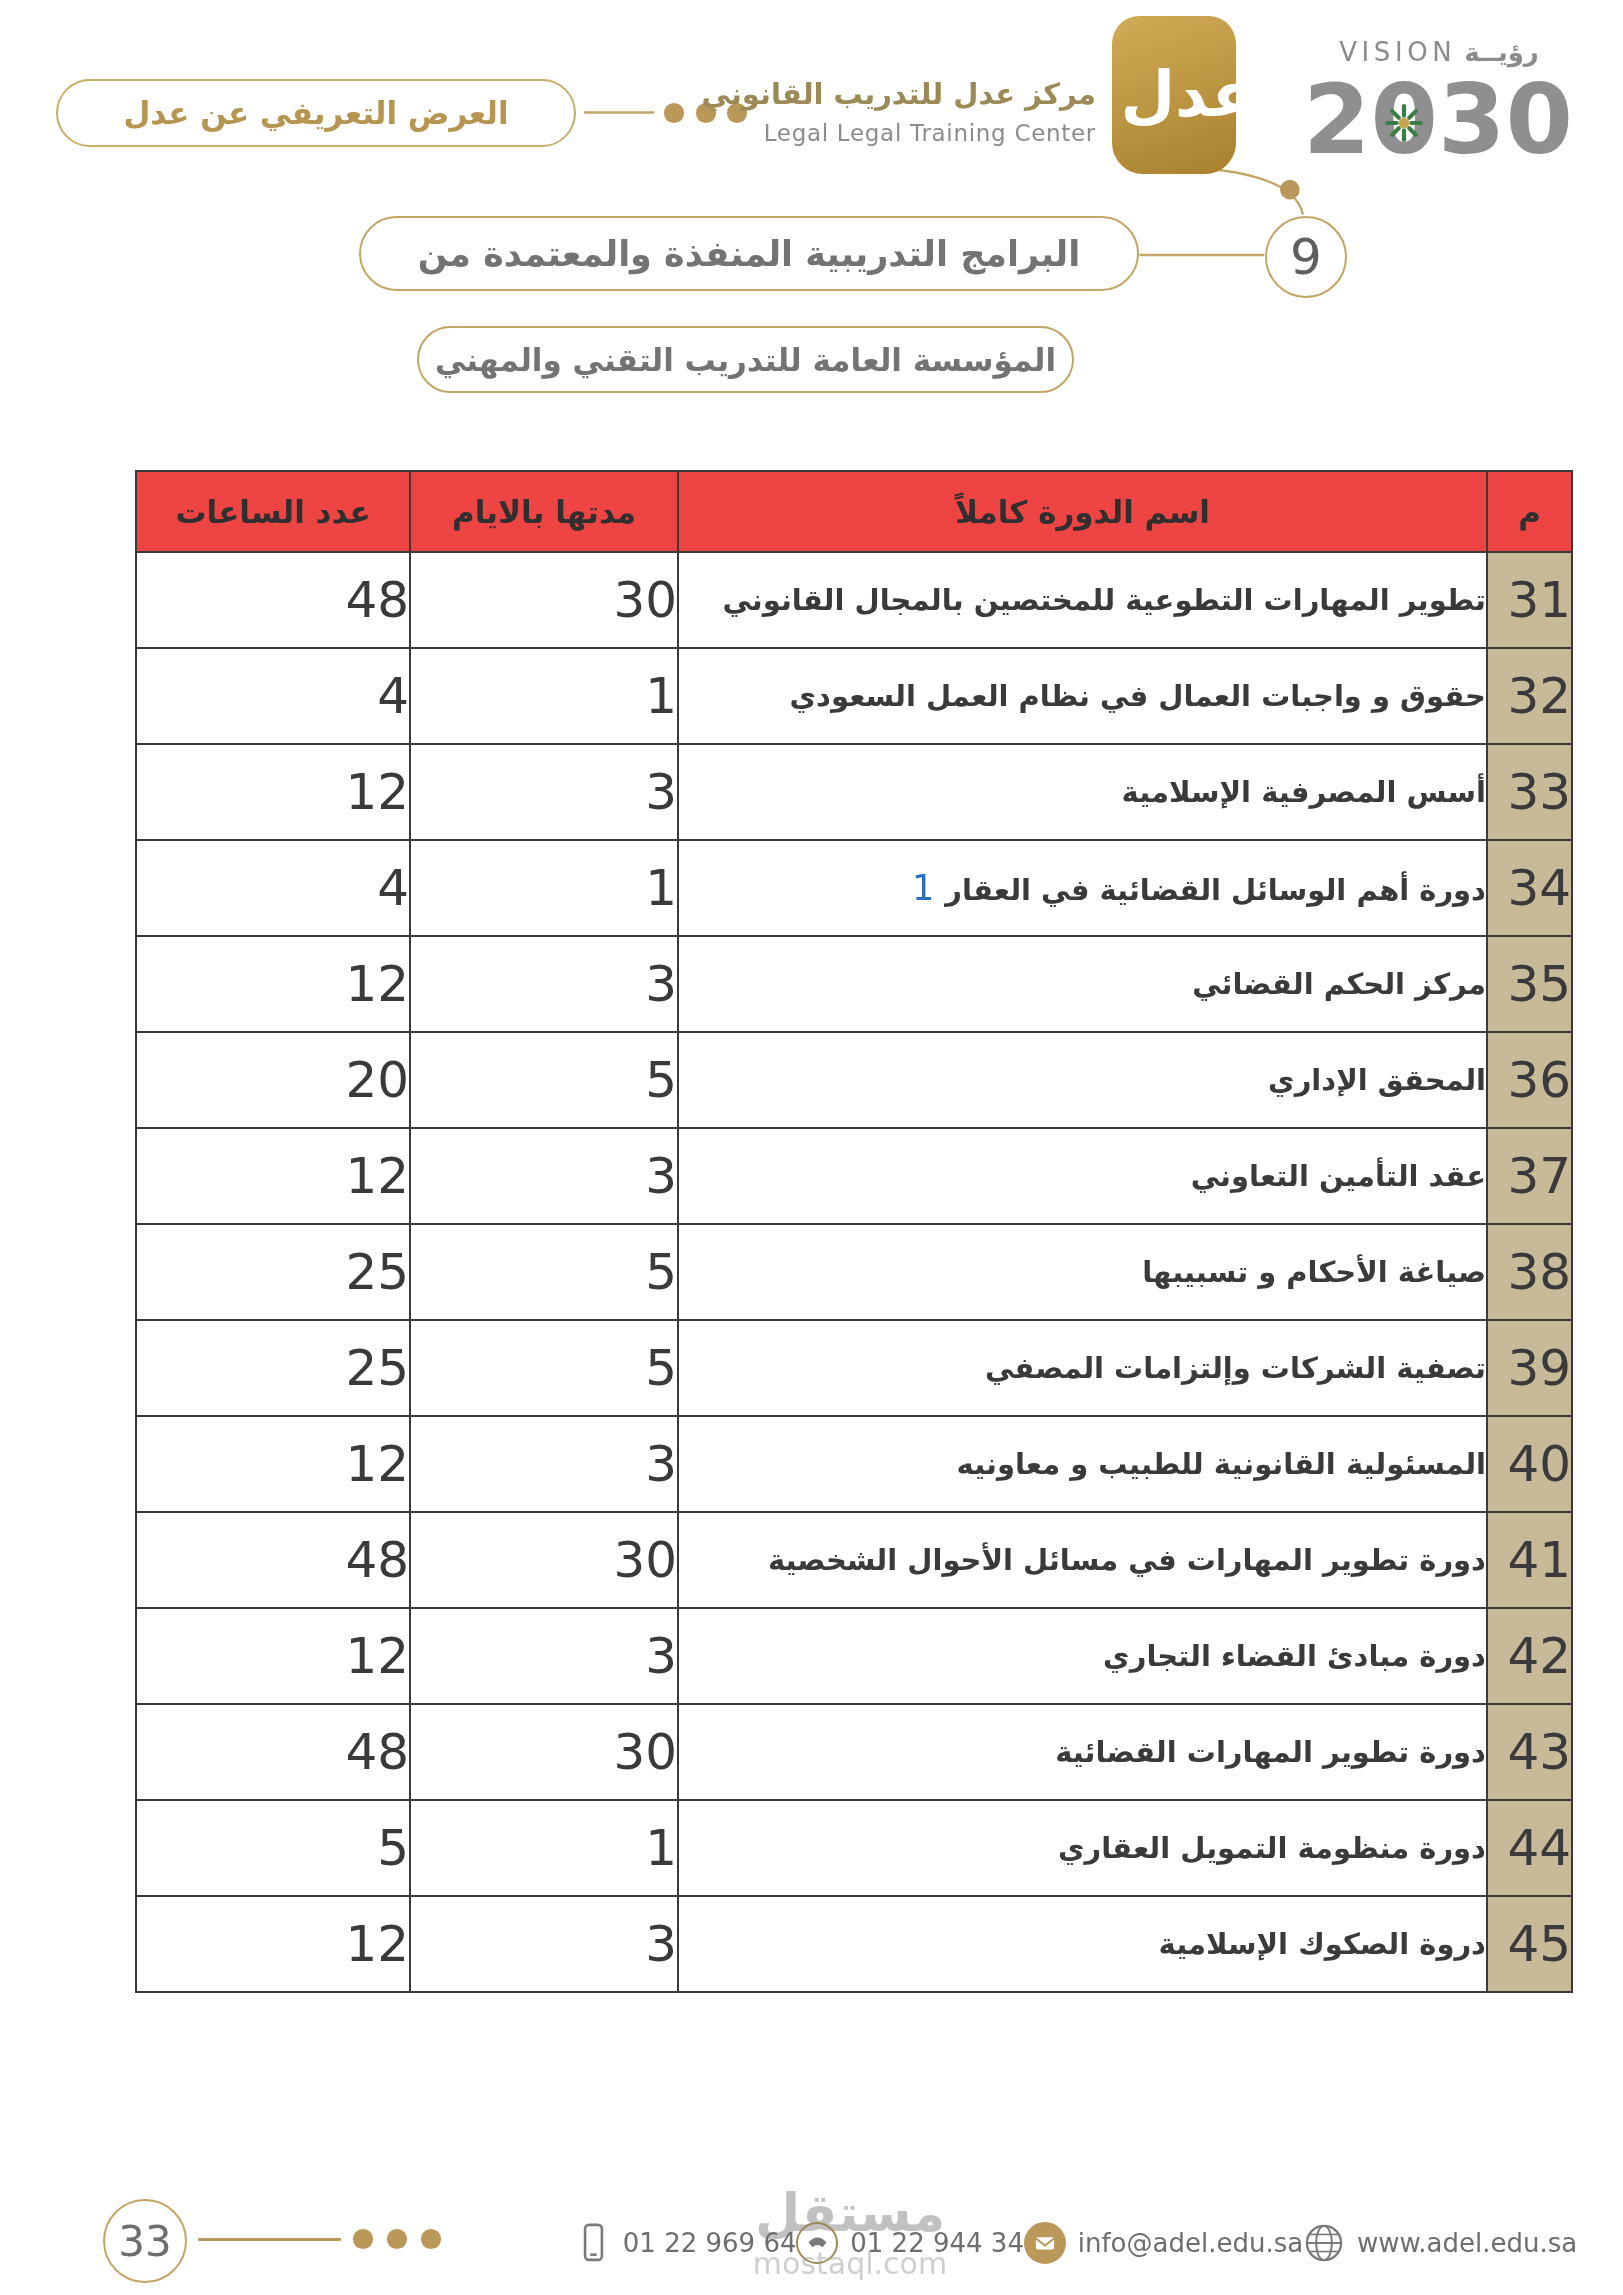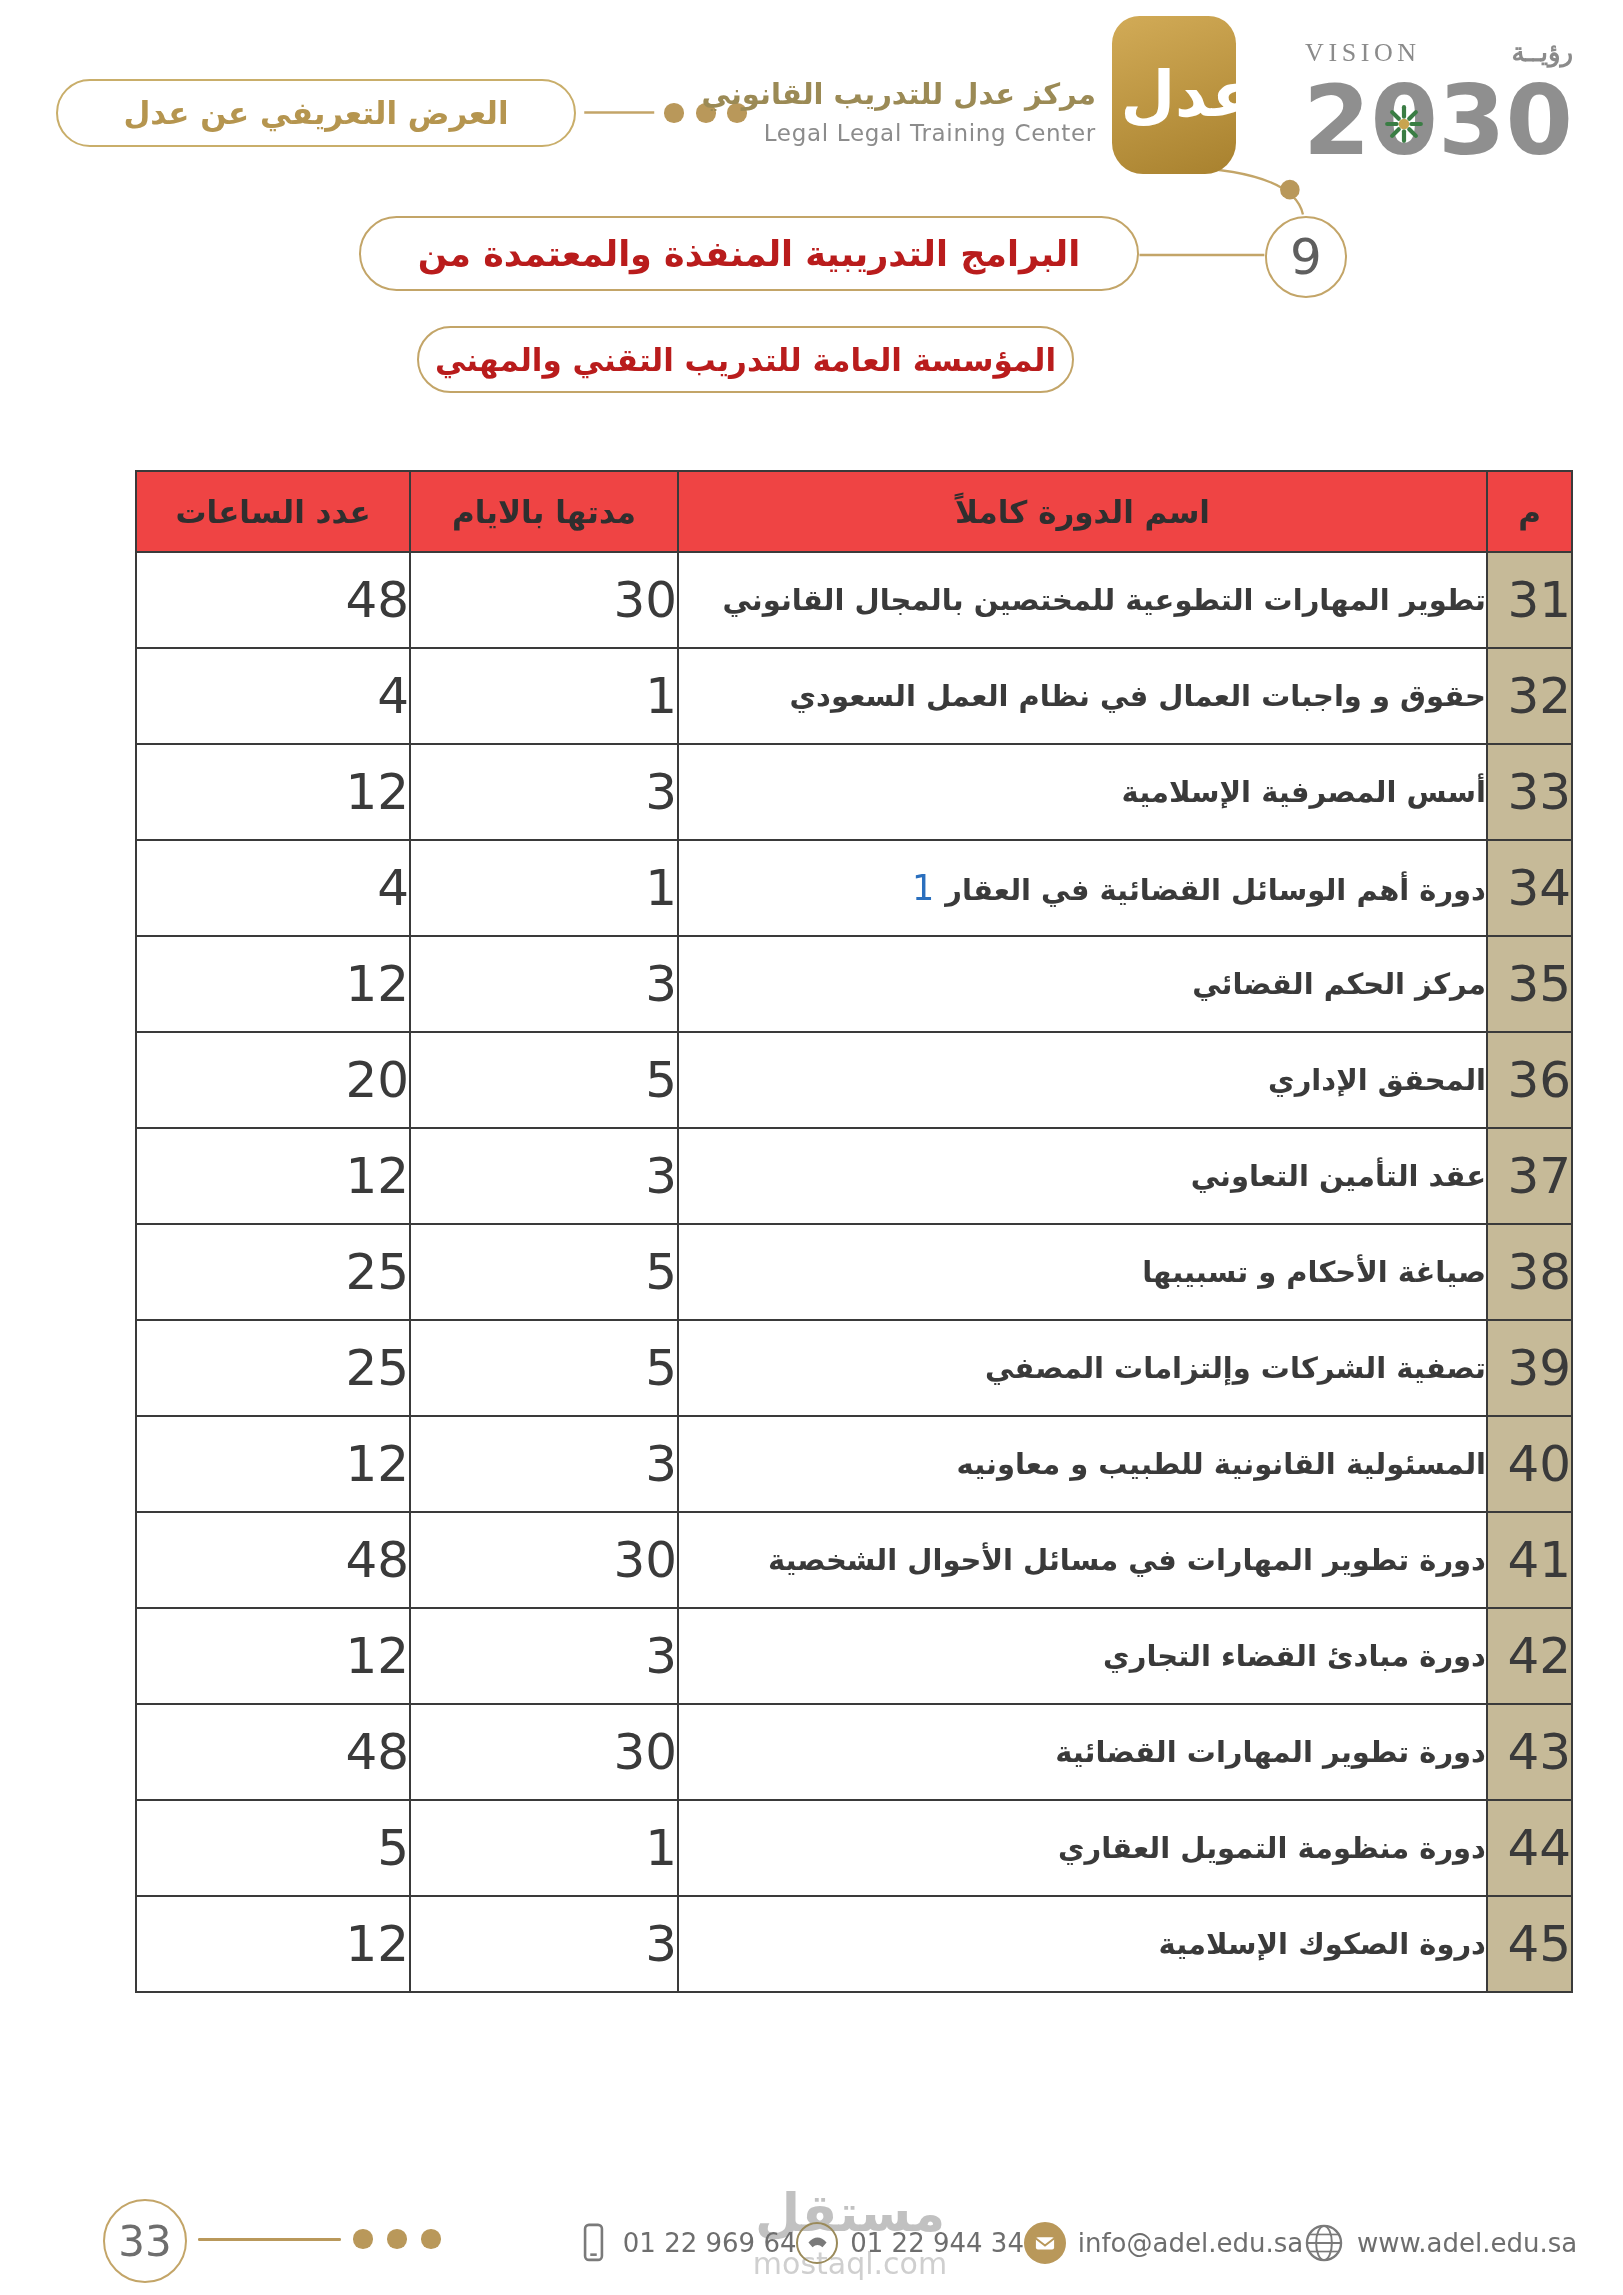--- a/index.html
+++ b/index.html
@@ -33,35 +33,35 @@
   .brand-mark {
     position: absolute; left: 1112px; top: 15.7px; width: 124px; height: 158px;
     background: linear-gradient(160deg, #d2ab57, #a8812e);
     border-radius: 27.5px 27.5px 31px 31px;
     display: flex; align-items: center; justify-content: center; z-index: 2; padding-left: 27px;
   }
   .brand-mark span { color: #fff; font-size: 63px; font-weight: bold; }
 
   
   .vision { position: absolute; left: 1305px; top: 37px; width: 268px; text-align: right; z-index: 2; }
-  .vision-top { display: flex; justify-content: space-between; align-items: baseline; gap: 8px; color: #8b8b8b; font-family: Liberation Serif, serif; }
+  .vision-top { display: flex; justify-content: center; align-items: baseline; gap: 8px; color: #8b8b8b; }
   .v-en { font-size: 26px; letter-spacing: 4.6px; }
   .v-ar { font-size: 26px; direction: rtl; font-weight: bold; }
   .vision-year {
     margin-top: 3.9px; direction: ltr; display: flex; justify-content: flex-end; align-items: center;
     font-size: 97px; font-weight: bold; color: #8f8f8f; line-height: 1;
   }
   .zero { position: relative; display: inline-block; }
   .zero svg { position: absolute; left: 50%; top: 54%; transform: translate(-50%, -50%); }
 
   
   .title-pill {
     position: absolute; border: 2.6px solid #c3a568; border-radius: 39px; background: #fff;
     display: flex; align-items: center; justify-content: center;
-    font-weight: bold; color: #b91c1c; direction: rtl; white-space: nowrap; z-index: 2;
+    font-weight: bold; color: #737373; direction: rtl; white-space: nowrap; z-index: 2;
   }
   .t1 { left: 359px; top: 216px; width: 780px; height: 75px; font-size: 35px; }
   .t2 { left: 417px; top: 326px; width: 657px; height: 67px; font-size: 31px; }
   .num-circle {
     position: absolute; left: 1265px; top: 216px; width: 82px; height: 82px;
     border: 2.6px solid #c3a568; border-radius: 50%; background: #fff;
     display: flex; align-items: center; justify-content: center;
     font-size: 50px; color: #5f5f5f; z-index: 2;
   }
 

